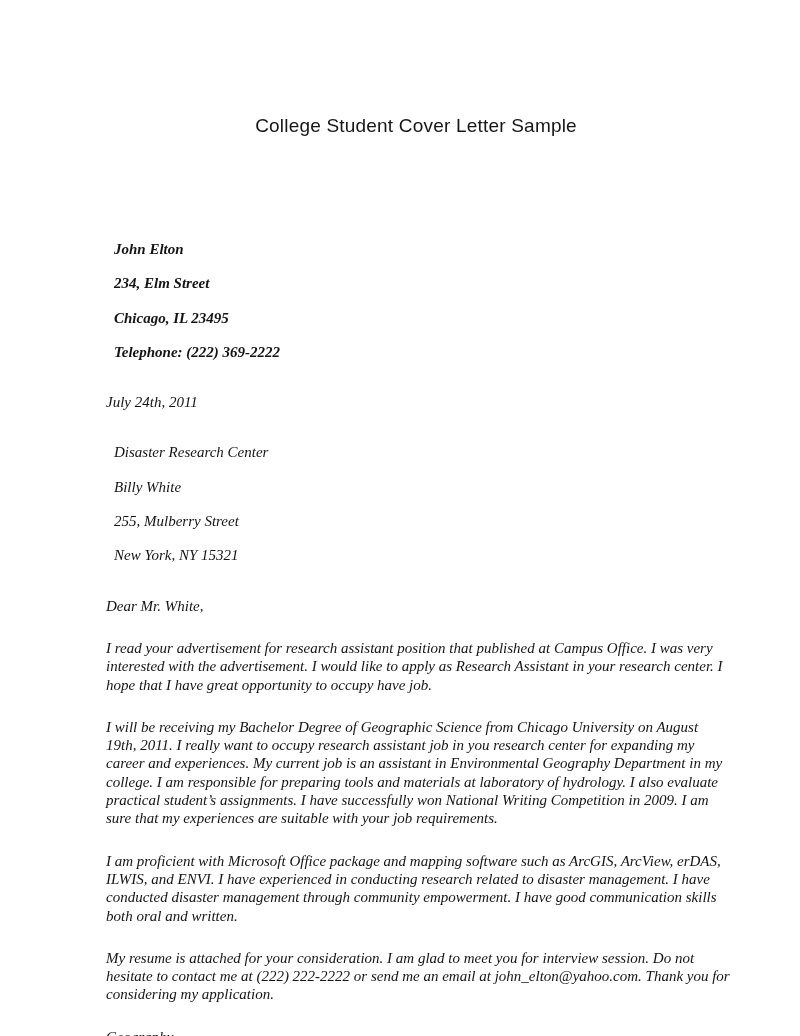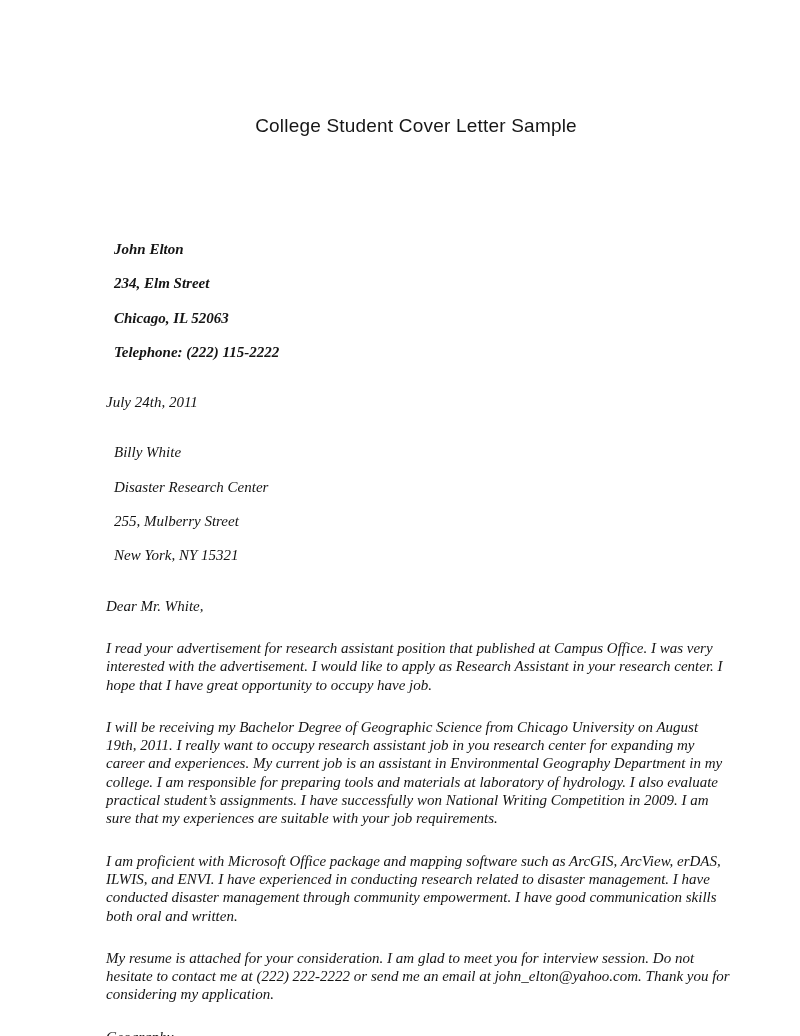--- a/index.html
+++ b/index.html
@@ -49,29 +49,29 @@
 
 <div class="page">
 
   <h1 class="doc-title">College Student Cover Letter Sample</h1>
 
   <div class="letter">
 
     <div class="block sender-block">
       <div>John Elton</div>
       <div>234, Elm Street</div>
-      <div>Chicago, IL 52063</div>
-      <div>Telephone: (222) 115-2222</div>
+      <div>Chicago, IL 23495</div>
+      <div>Telephone: (222) 369-2222</div>
     </div>
 
     <div class="block">July 24th, 2011</div>
 
     <div class="block recipient-block">
+      <div>Disaster Research Center</div>
       <div>Billy White</div>
-      <div>Disaster Research Center</div>
       <div>255, Mulberry Street</div>
       <div>New York, NY 15321</div>
     </div>
 
     <div class="block">Dear Mr. White,</div>
 
     <p class="block para">I read your advertisement for research assistant position that published at Campus Office. I was very interested with the advertisement. I would like to apply as Research Assistant in your research center. I hope that I have great opportunity to occupy have job.</p>
     <p class="block para">I will be receiving my Bachelor Degree of Geographic Science from Chicago University on August 19th, 2011. I really want to occupy research assistant job in you research center for expanding my career and experiences. My current job is an assistant in Environmental Geography Department in my college. I am responsible for preparing tools and materials at laboratory of hydrology. I also evaluate practical student’s assignments. I have successfully won National Writing Competition in 2009. I am sure that my experiences are suitable with your job requirements.</p>
     <p class="block para">I am proficient with Microsoft Office package and mapping software such as ArcGIS, ArcView, erDAS, ILWIS, and ENVI. I have experienced in conducting research related to disaster management. I have conducted disaster management through community empowerment. I have good communication skills both oral and written.</p>
     <p class="block para">My resume is attached for your consideration. I am glad to meet you for interview session. Do not hesitate to contact me at (222) 222-2222 or send me an email at john_elton@yahoo.com. Thank you for considering my application.</p>

